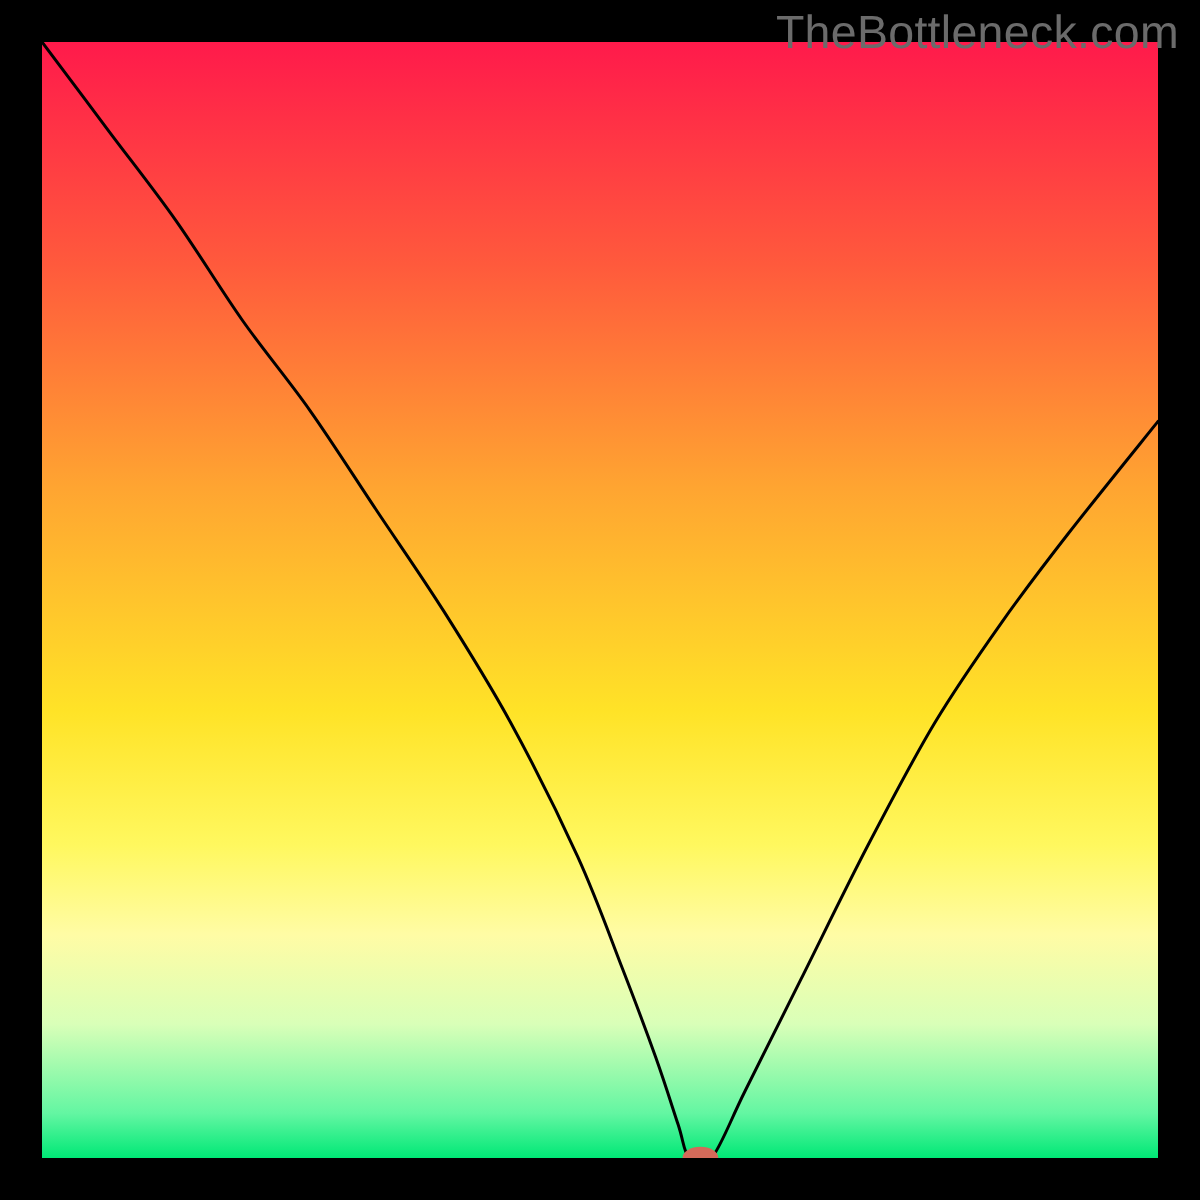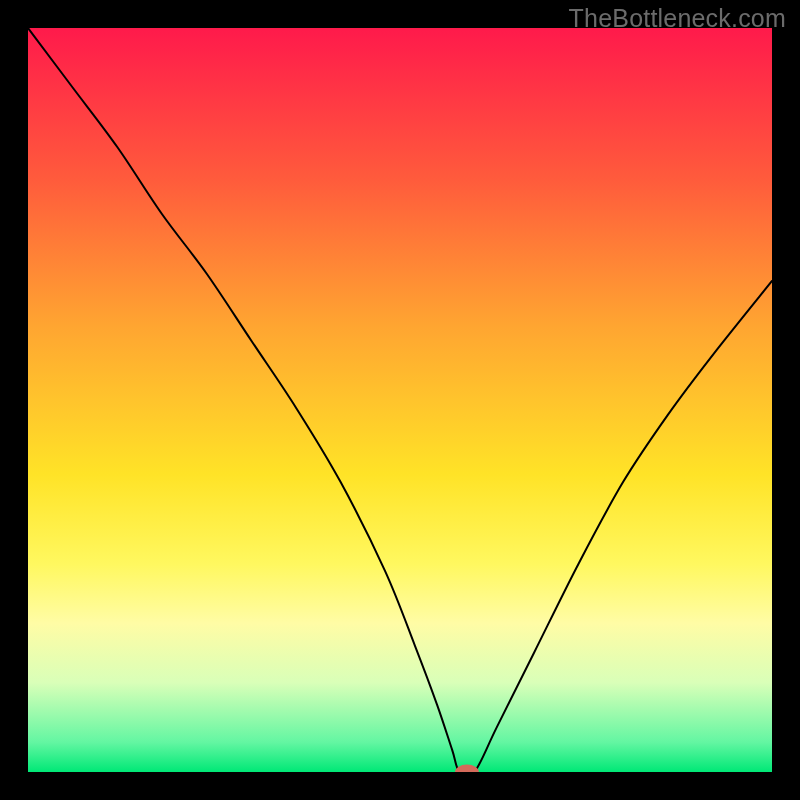--- a/index.html
+++ b/index.html
@@ -15,21 +15,21 @@
     position: relative;
     width: 800px;
     height: 800px;
     background: #000;
   }
   .watermark {
     position: absolute;
     top: 4px;
     right: 14px;
     color: #6b6b6b;
-    font-size: 25px;
+    font-size: 31px;
     letter-spacing: 0.2px;
     font-weight: 400;
     z-index: 10;
   }
   .plot {
     position: absolute;
     left: 28px;
     top: 28px;
     width: 744px;
     height: 744px;

